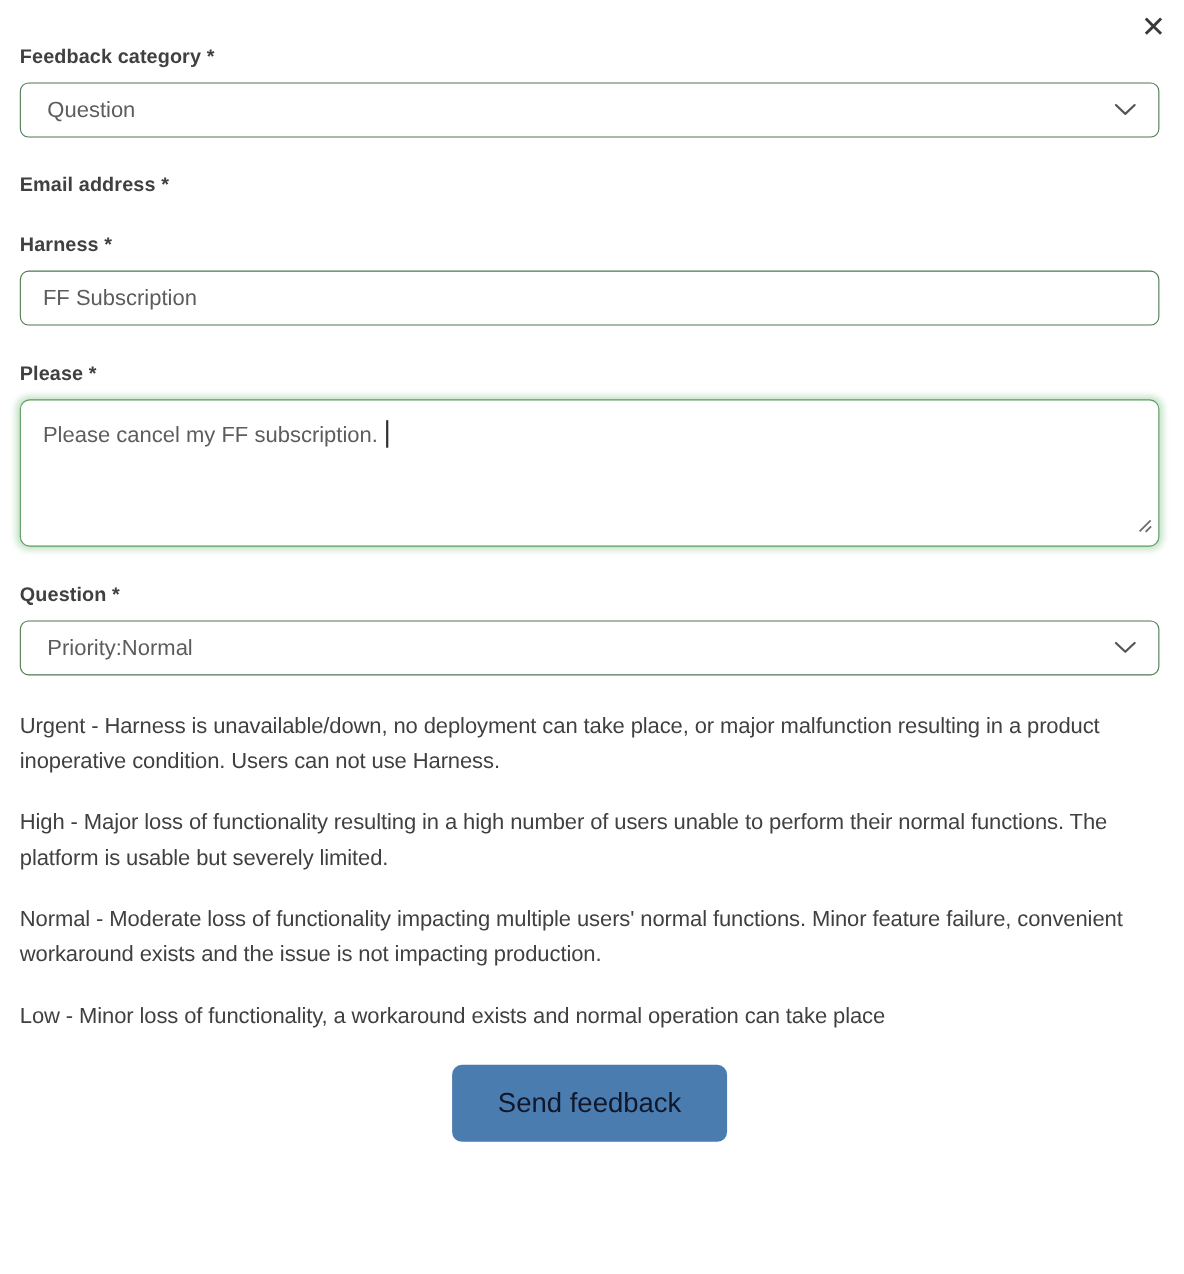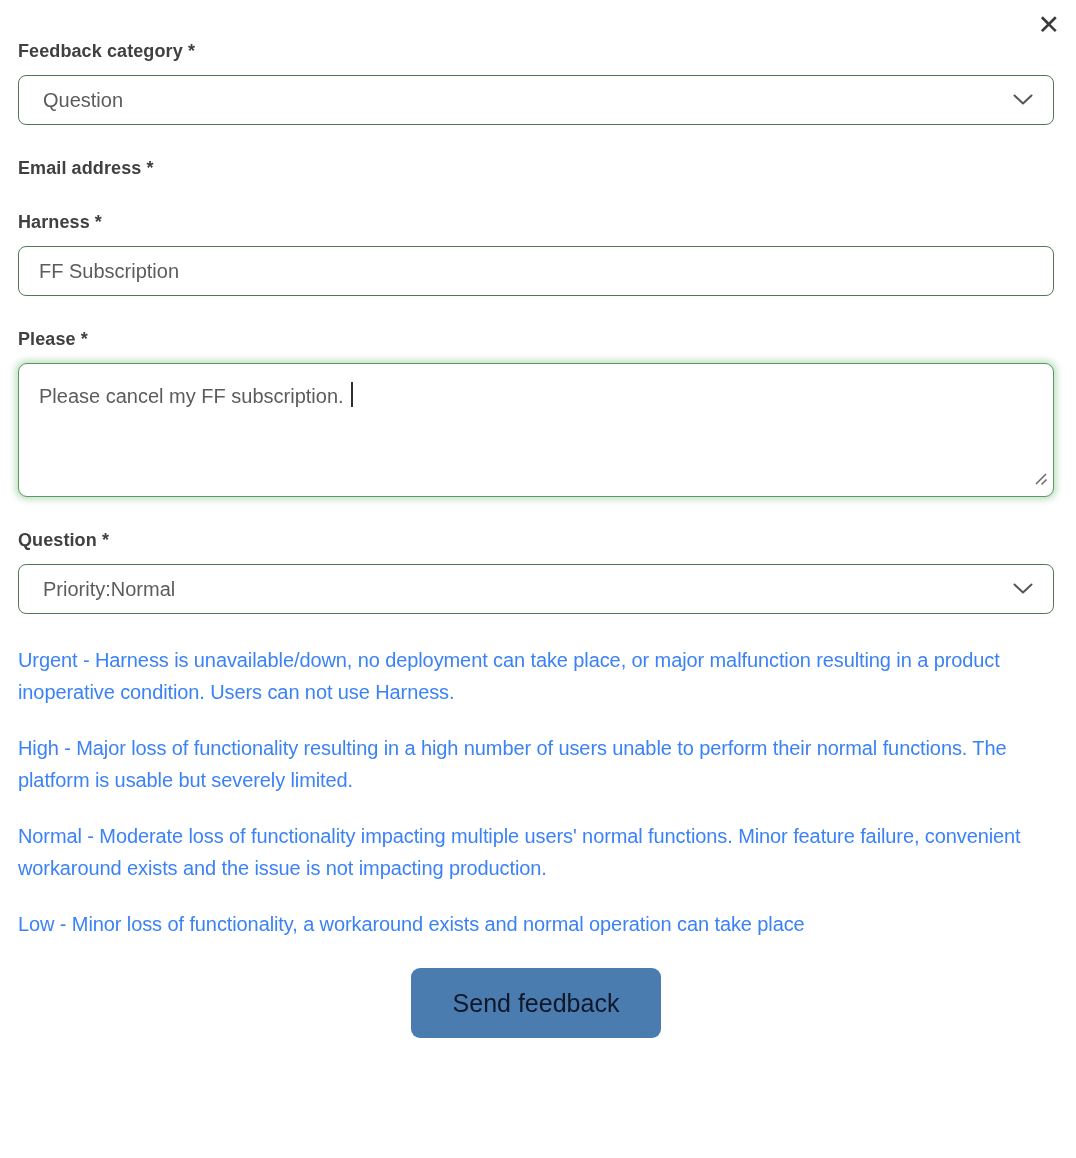--- a/index.html
+++ b/index.html
@@ -77,21 +77,21 @@
   }
   .resize-handle {
     position: absolute;
     right: 5px;
     bottom: 5px;
   }
   .help { margin-top: 30px; }
   .help p {
     font-size: 20px;
     line-height: 32px;
-    color: #3b82f6;
+    color: #404040;
     margin-bottom: 24px;
     letter-spacing: -0.1px;
   }
   .help p:last-child { margin-bottom: 16px; }
   .submit-row {
     margin-top: 28px;
     text-align: center;
   }
   .submit-btn {
     min-width: 250px;

